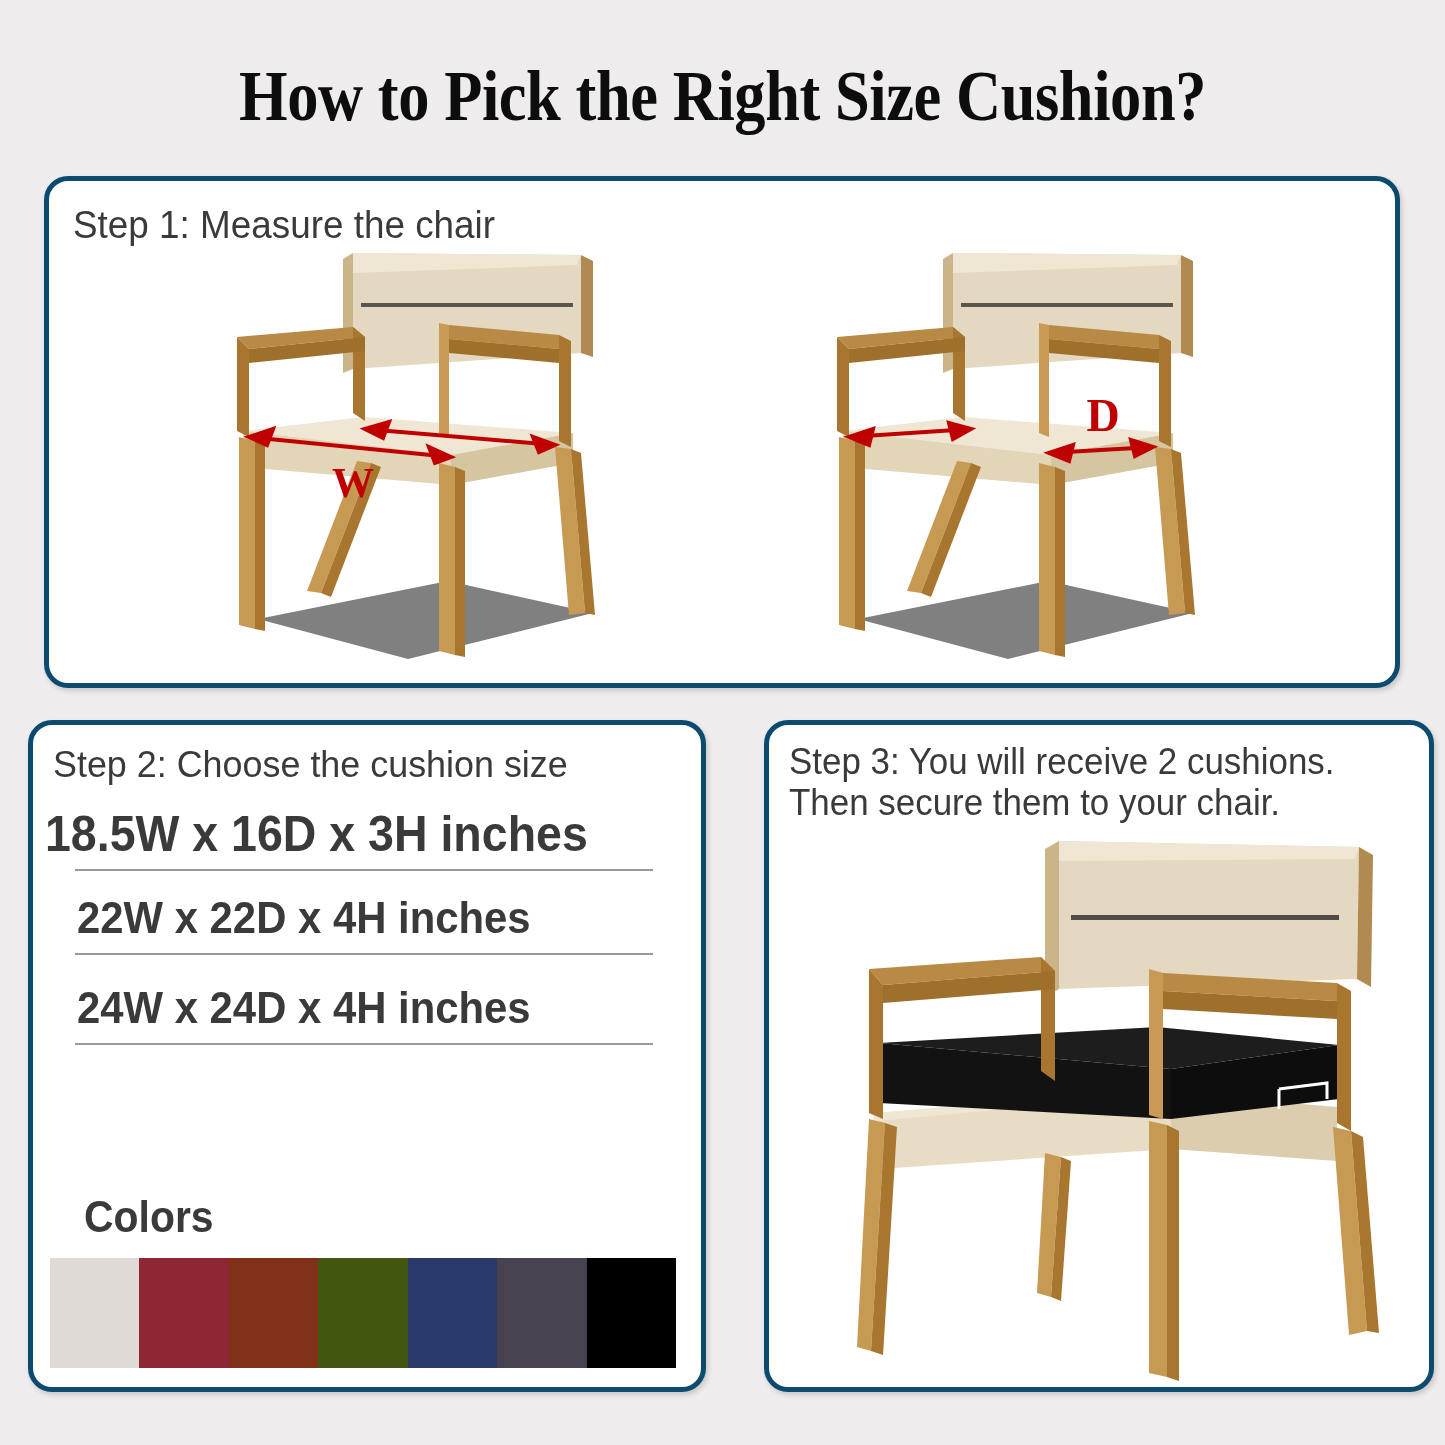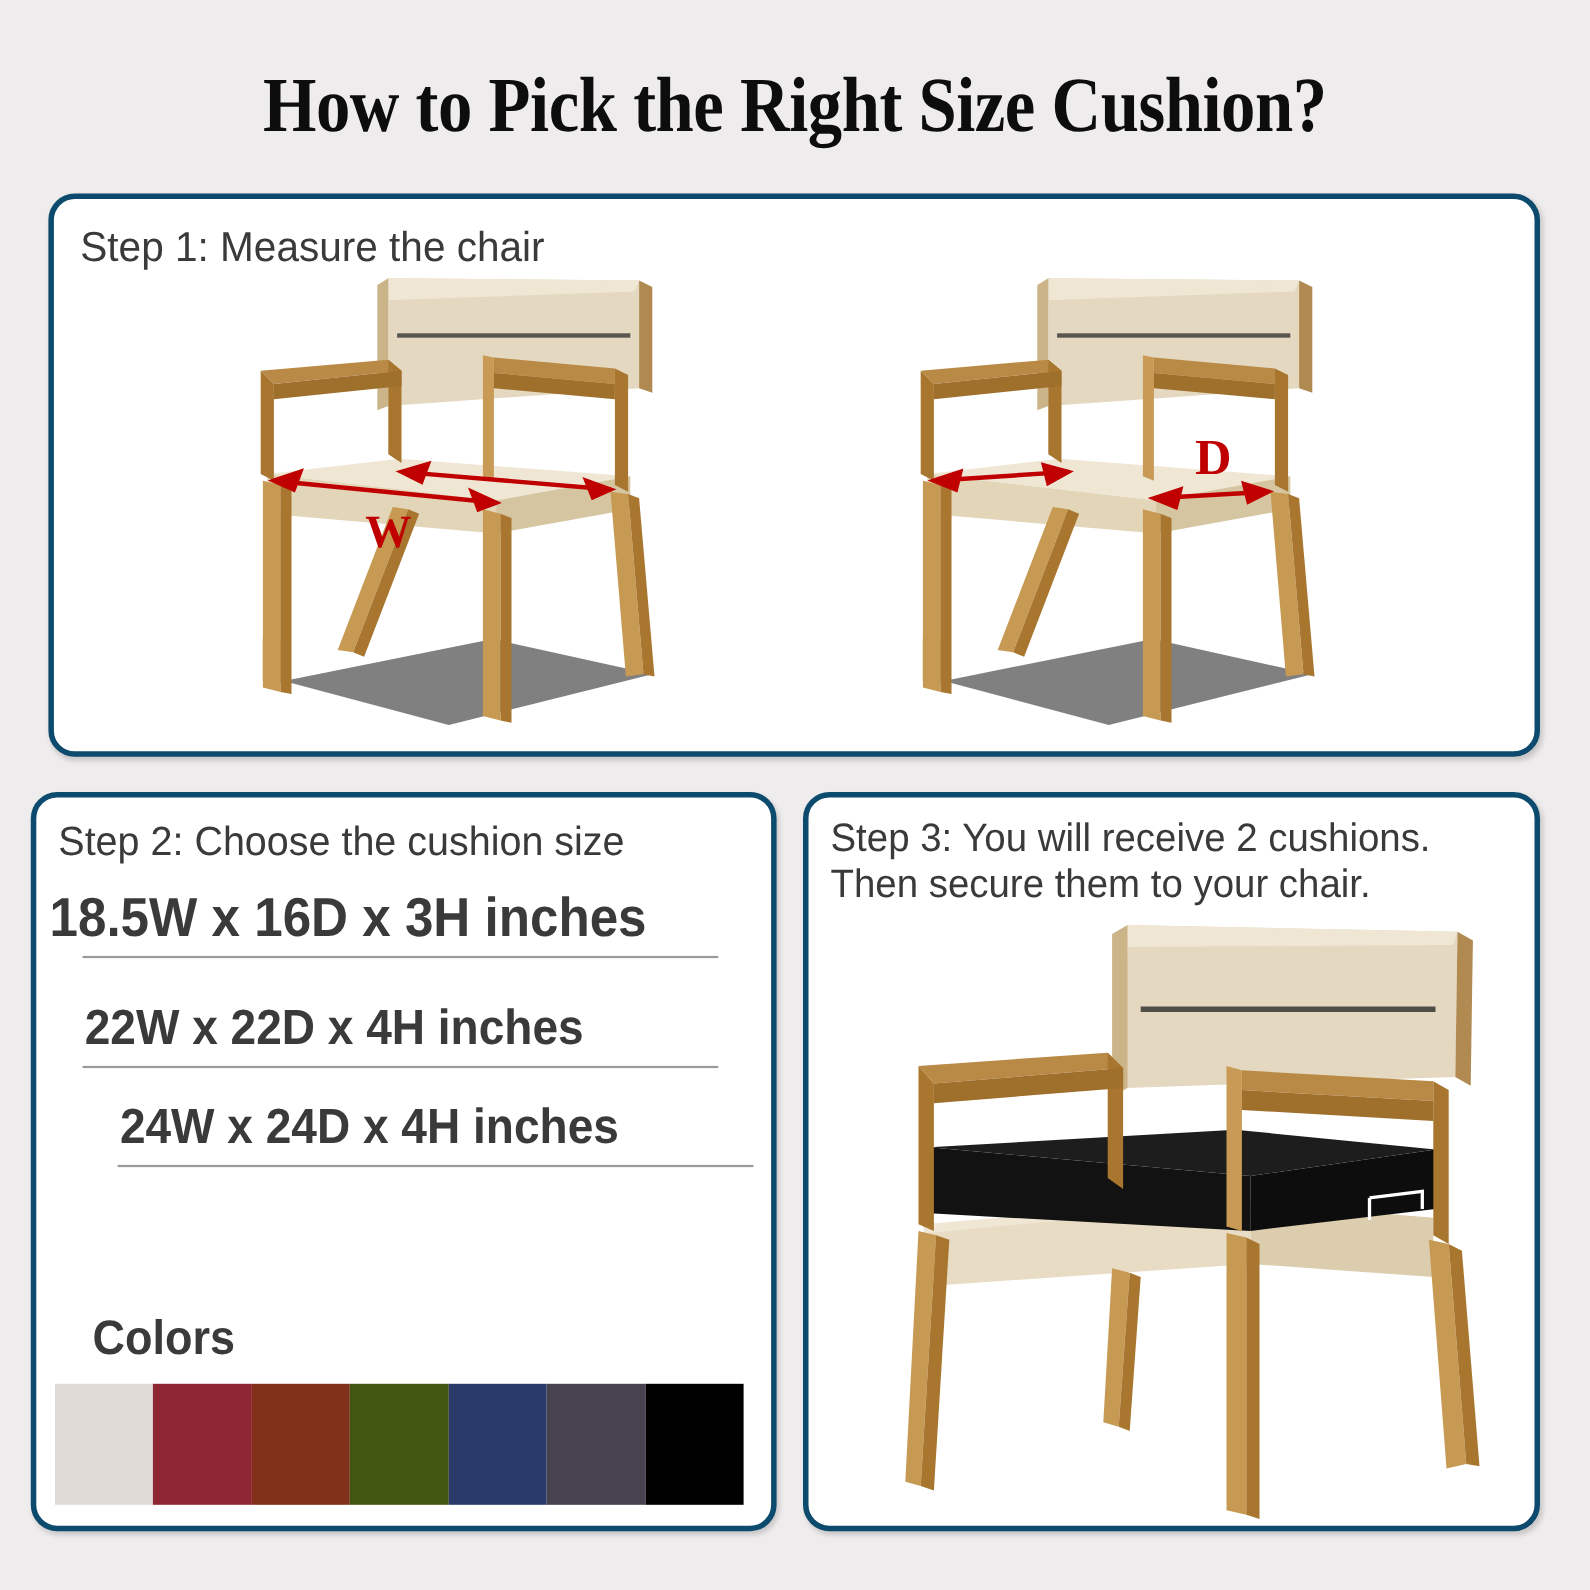--- a/index.html
+++ b/index.html
@@ -38,21 +38,21 @@
     position: absolute;
     background: #ffffff;
     border: 5px solid #0c4a6e;
     border-radius: 24px;
     box-shadow: 2px 3px 5px rgba(0,0,0,0.16);
     box-sizing: border-box;
     overflow: hidden;
   }
   #card-step1 { left: 44px;  top: 176px;  width: 1356px; height: 512px; }
   #card-step2 { left: 28px;  top: 720px;  width: 678px;  height: 672px; }
-  #card-step3 { left: 730px; top: 720px;  width: 670px;  height: 672px; }
+  #card-step3 { left: 764px; top: 720px;  width: 670px;  height: 672px; }
 
   .step-heading {
     position: absolute;
     color: #3a3a3a;
     font-size: 38px;
     line-height: 44px;
     font-family: "Liberation Sans", sans-serif;
     white-space: pre;
     transform: scaleX(0.97);
     transform-origin: 0 50%;
@@ -83,24 +83,24 @@
     margin: 0 auto;
   }
   .size-row.r0 .size-text { font-size: 50px; line-height: 62px; margin-left: 12px; }
   .size-row.r0 .size-rule { width: 578px; margin-top: 4px; margin-left: 42px; }
   .size-row.r1 .size-text { font-size: 45px; line-height: 58px; margin-left: 44px; }
   .size-row.r1 .size-rule { width: 578px; margin-top: 6px; margin-left: 42px; }
   .size-row.r2 .size-text { font-size: 45px; line-height: 58px; margin-left: 44px; }
   .size-row.r2 .size-rule { width: 578px; margin-top: 6px; margin-left: 42px; }
   .size-row.r3 .size-text { font-size: 45px; line-height: 58px; margin-left: 44px; }
   .size-row.r3 .size-rule { width: 578px; margin-top: 6px; margin-left: 42px; }
-  .size-row.r0 { margin-bottom: 34px; }
+  .size-row.r0 { margin-bottom: 18px; }
   .size-row.r1 { margin-bottom: 24px; }
   .size-row.r2 { margin-bottom: 24px; }
-  .size-row.r3 { margin-bottom: 0; margin-left: 32px; }
+  .size-row.r3 { margin-bottom: 0; }
 
   
   #colors-label {
     position: absolute;
     left: 84px;
     top: 1191px;
     font-size: 44px;
     line-height: 52px;
     font-weight: bold;
     color: #3a3a3a;

